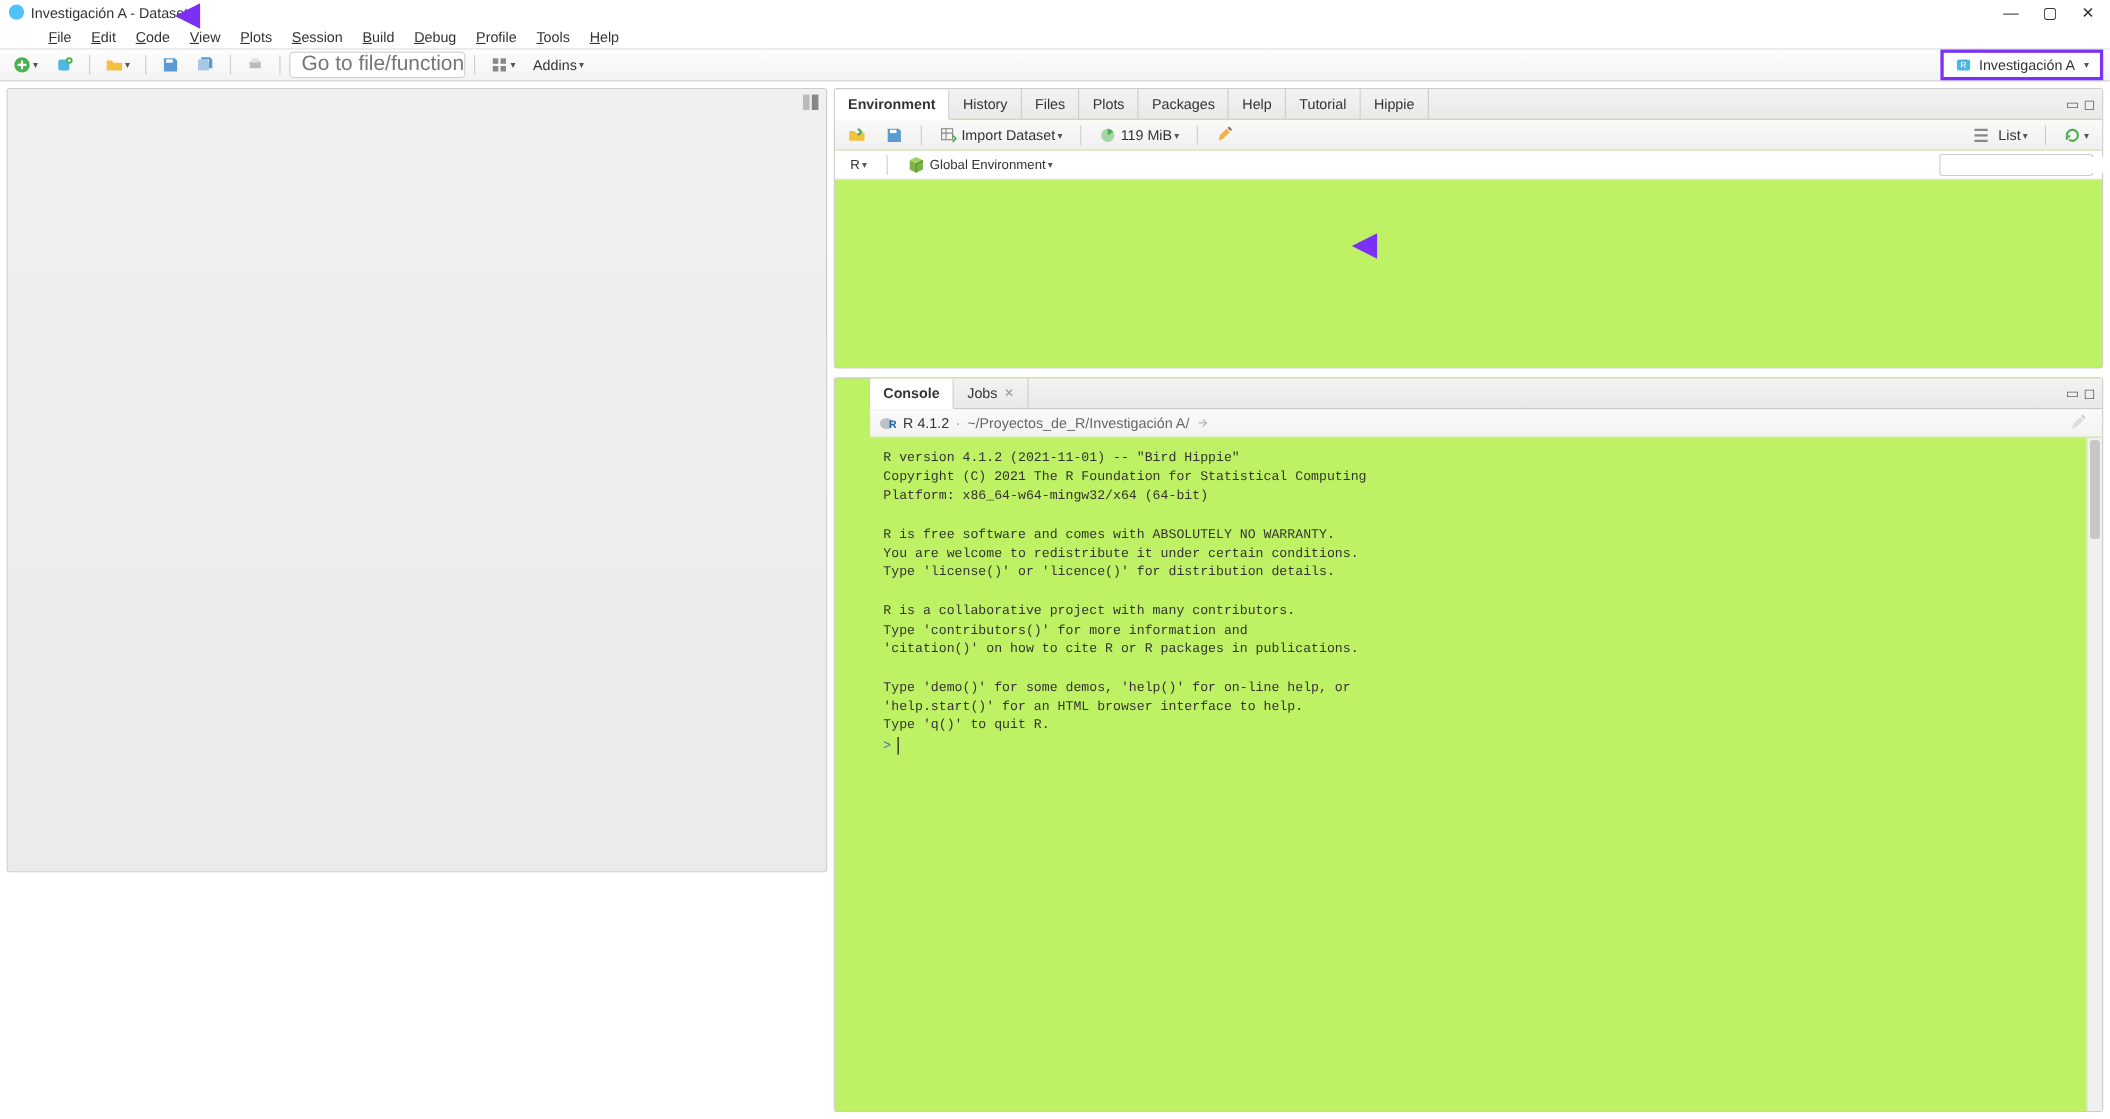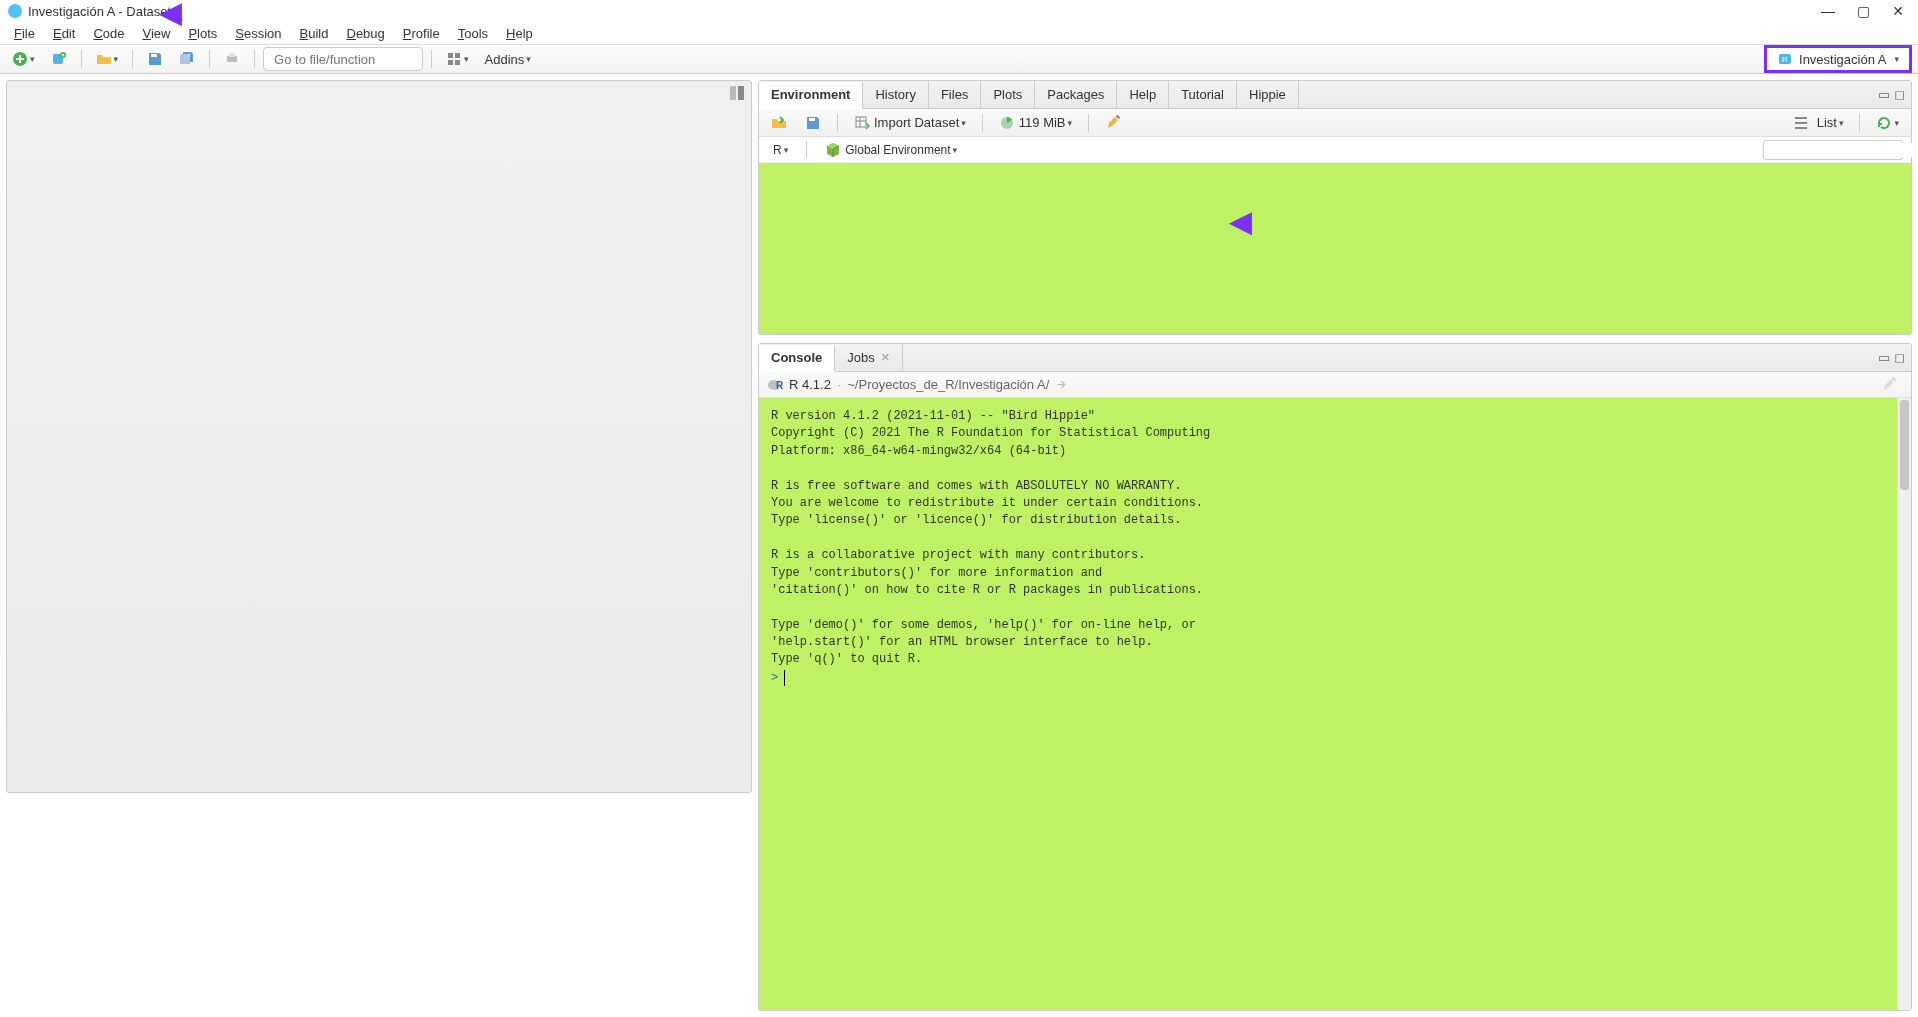--- a/index.html
+++ b/index.html
@@ -7,40 +7,40 @@
 
 .titlebar { height: 22px; display: flex; align-items: center; padding: 0 8px; }
 .titlebar .rlogo { width: 14px; height: 14px; border-radius: 50%; background: #4fc3f7; margin-right: 6px; display: inline-block; }
 .titlebar .winctrls { margin-left: auto; display: flex; gap: 22px; padding-right: 6px; }
 .titlebar .winctrls span { cursor: default; font-size: 14px; color: #333; }
 
 .arrow { position: absolute; font-size: 28px; color: #7b2ff7; font-weight: bold; }
 .arrow.title-arrow { left: 160px; top: -4px; }
 .arrow.env-arrow { left: 1230px; top: 205px; }
 
-.menubar { height: 22px; display: flex; align-items: center; padding: 0 6px; gap: 2px; }
+.menubar { height: 22px; display: flex; align-items: center; padding: 0 6px; gap: 2px; margin-left: 30px; }
 .menubar span { padding: 2px 8px; cursor: default; }
 .menubar span u { text-decoration: underline; text-underline-offset: 1px; }
 
 .toolbar { height: 30px; background: linear-gradient(#fdfdfd,#f3f3f3); border-top: 1px solid #ddd; border-bottom: 1px solid #ccc; display: flex; align-items: center; padding: 0 6px; gap: 4px; position: relative; }
 .tbtn { display: inline-flex; align-items: center; justify-content: center; padding: 3px 6px; border-radius: 3px; cursor: default; }
 .sep { width: 1px; height: 18px; background: #ccc; margin: 0 4px; }
 .filebox { display: flex; align-items: center; border: 1px solid #ccc; border-radius: 4px; background: #fff; height: 24px; padding: 0 6px; width: 160px; }
-.filebox input { border: none; outline: none; flex: 1; font-size: 13px; background: transparent; }
+.filebox input { border: none; outline: none; flex: 1; font-size: 19px; background: transparent; }
 .project-btn { margin-left: auto; border: 3px solid #7b2ff7; height: 28px; display: flex; align-items: center; padding: 0 10px; gap: 6px; background: #fff; }
 
 .workspace { display: flex; height: calc(1017px - 74px); }
 .left { width: 758px; padding: 6px; }
 .left-inner { border: 1px solid #ccc; border-radius: 3px; height: 713px; background: linear-gradient(#f0f0f0,#eaeaea); position: relative; }
 .left-inner .layicon { position: absolute; right: 6px; top: 4px; }
 
 .right { flex: 1; display: flex; flex-direction: column; padding: 6px 6px 6px 0; gap: 8px; }
 .pane { border: 1px solid #ccc; border-radius: 3px; background: #bef264; display: flex; flex-direction: column; }
 .pane.env { height: 255px; }
-.pane.console { flex: 1; }
+.pane.console { flex: 1; padding-left: 32px; }
 
 .tabs { display: flex; background: linear-gradient(#f3f3f3,#e9e9e9); border-bottom: 1px solid #ccc; align-items: center; height: 28px; }
 .tab { padding: 5px 12px; border-right: 1px solid #ccc; cursor: default; height: 100%; display: flex; align-items: center; font-size: 13px; }
 .tab.active { background: #fff; font-weight: bold; border-bottom: 1px solid #fff; margin-bottom: -1px; }
 .tab.with-x { gap: 6px; }
 .tab .x { color: #999; font-size: 11px; }
 .pane-ctrls { margin-left: auto; padding-right: 6px; display: flex; gap: 4px; }
 .pane-ctrls span { cursor: default; color: #666; }
 
 .subbar { display: flex; align-items: center; height: 28px; background: linear-gradient(#fafafa,#f0f0f0); border-bottom: 1px solid #ddd; padding: 4px 6px; gap: 6px; }

